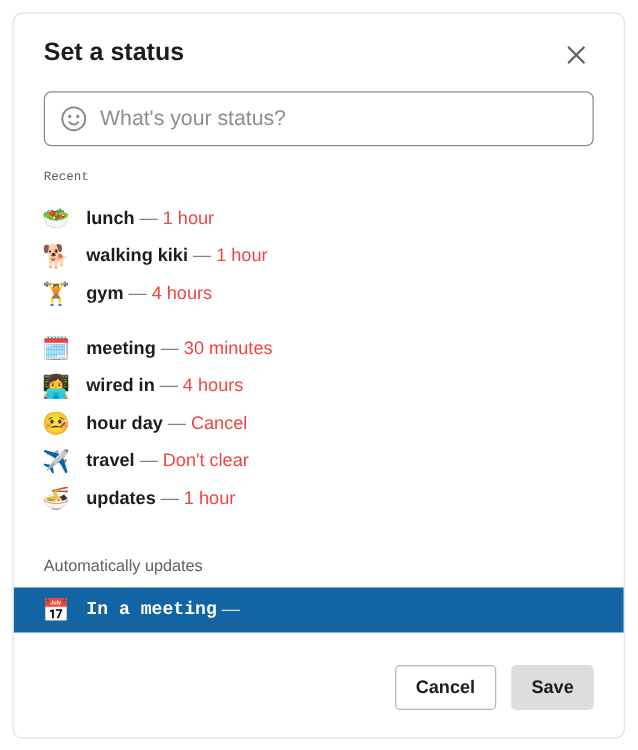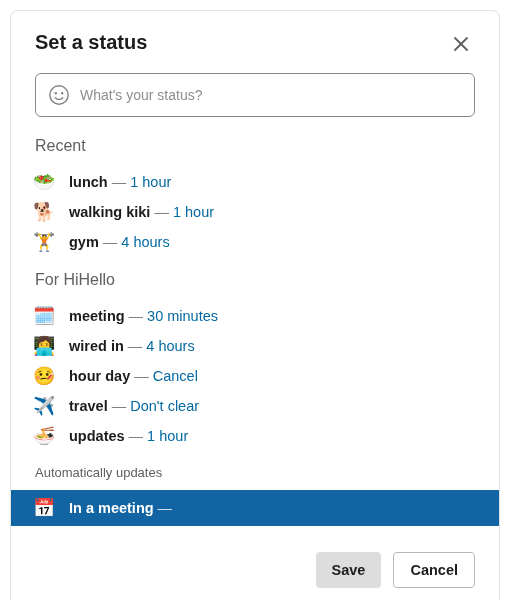--- a/index.html
+++ b/index.html
@@ -66,38 +66,39 @@
       margin-right: 10px;
       cursor: pointer;
     }
     .emoji-picker svg {
       width: 22px;
       height: 22px;
     }
     .status-input {
       border: none;
       outline: none;
-      font-size: 14px;
+      font-size: 17px;
       color: #1d1c1d;
       flex: 1;
       background: transparent;
     }
     .status-input::placeholder {
       color: #8e8e8e;
     }
     .sections {
       padding: 0 0 8px 0;
     }
     .section {
       padding: 8px 24px 6px 24px;
     }
     .section-heading {
-      font-size: 16px;
+      font-size: 10px;
       color: #616061;
       margin-bottom: 12px;
+      font-family: Liberation Mono, monospace;
     }
     .status-item {
       display: flex;
       align-items: center;
       padding: 5px 0;
       cursor: pointer;
       font-size: 14.5px;
     }
     .status-emoji {
       width: 20px;
@@ -111,44 +112,46 @@
     }
     .status-label {
       font-weight: 700;
       color: #1d1c1d;
     }
     .status-sep {
       color: #808080;
       margin: 0 4px;
     }
     .status-duration {
-      color: #0369a1;
+      color: #ef4444;
     }
     .highlight-section {
       padding: 8px 0 0 0;
     }
     .highlight-heading {
       font-size: 13px;
       color: #616061;
       padding: 0 24px 10px 24px;
+      margin-top: 17px;
     }
     .highlight-item {
       background: #1264a3;
       color: #fff;
       display: flex;
       align-items: center;
       padding: 8px 24px;
       font-size: 14.5px;
       cursor: pointer;
     }
     .highlight-item .status-emoji {
       font-size: 18px;
     }
     .highlight-item .status-label {
       color: #fff;
+      font-family: Liberation Mono, monospace;
     }
     .highlight-item .status-sep,
     .highlight-item .status-duration {
       color: #d5e4f0;
     }
     .modal-footer {
       display: flex;
       justify-content: flex-end;
       gap: 12px;
       padding: 18px 24px 22px 24px;
@@ -221,21 +224,20 @@
       </div>
       <div class="status-item">
         <span class="status-emoji">🏋️</span>
         <span class="status-label">gym</span>
         <span class="status-sep">—</span>
         <span class="status-duration">4 hours</span>
       </div>
     </div>
 
     <div class="section">
-      <div class="section-heading">For HiHello</div>
       <div class="status-item">
         <span class="status-emoji">🗓️</span>
         <span class="status-label">meeting</span>
         <span class="status-sep">—</span>
         <span class="status-duration">30 minutes</span>
       </div>
       <div class="status-item">
         <span class="status-emoji">👩‍💻</span>
         <span class="status-label">wired in</span>
         <span class="status-sep">—</span>
@@ -266,16 +268,16 @@
       <div class="highlight-item">
         <span class="status-emoji">📅</span>
         <span class="status-label">In a meeting</span>
         <span class="status-sep">—</span>
       </div>
     </div>
 
   </div>
 
   <div class="modal-footer">
+    <button class="btn btn-cancel">Cancel</button>
     <button class="btn btn-save">Save</button>
-    <button class="btn btn-cancel">Cancel</button>
   </div>
 </div>
 
 </body></html>

